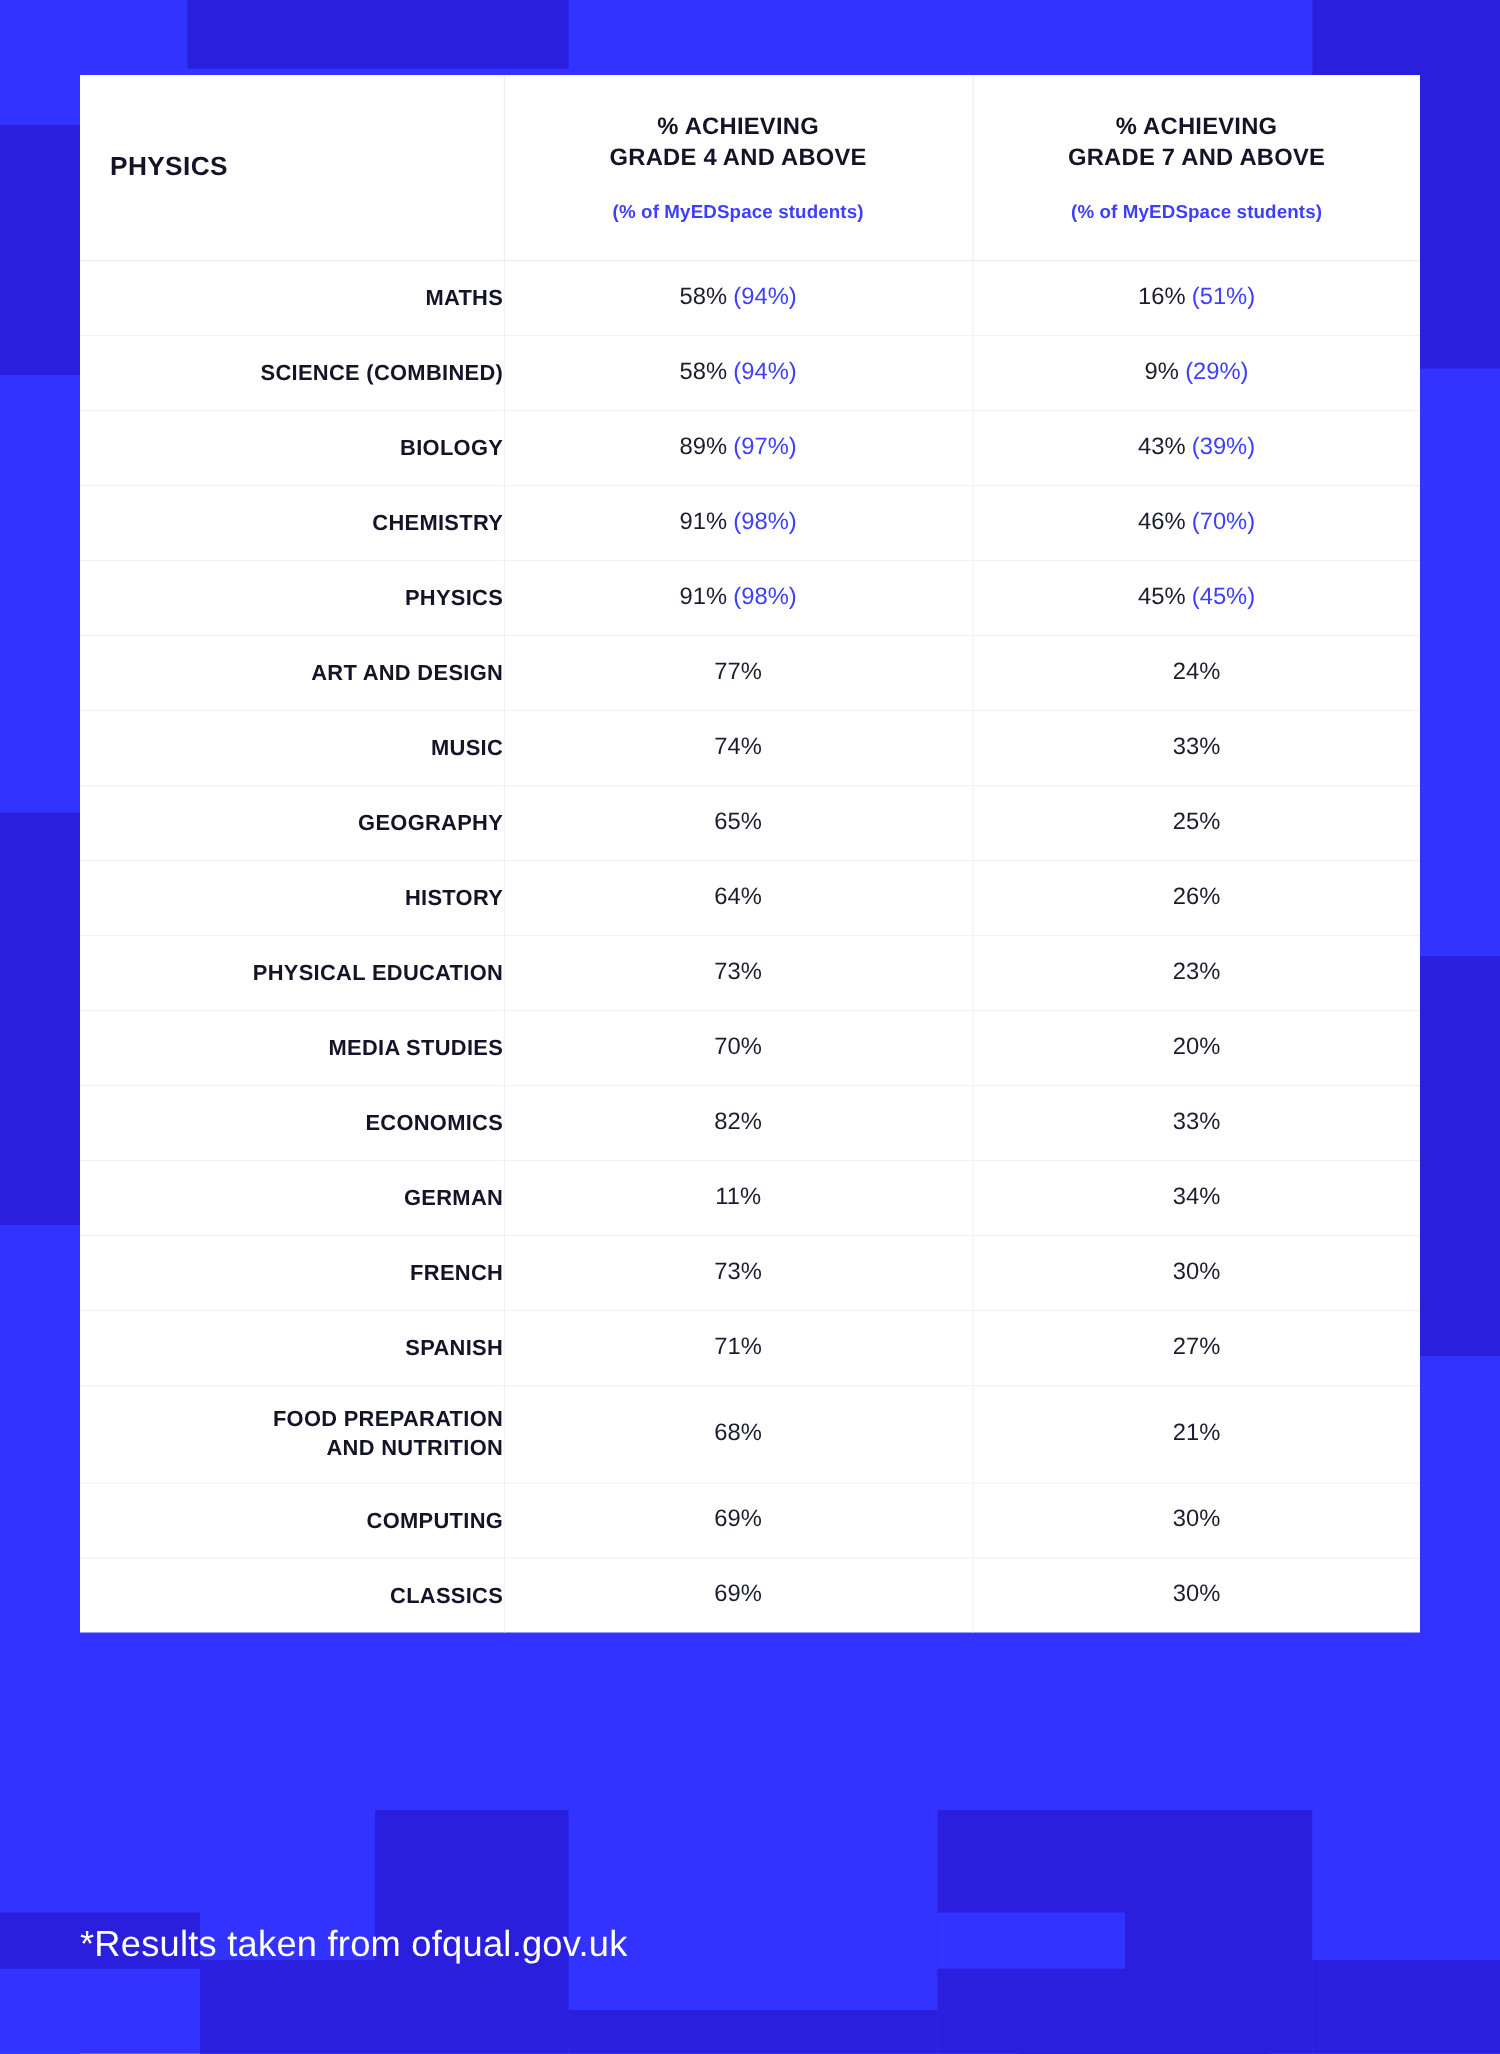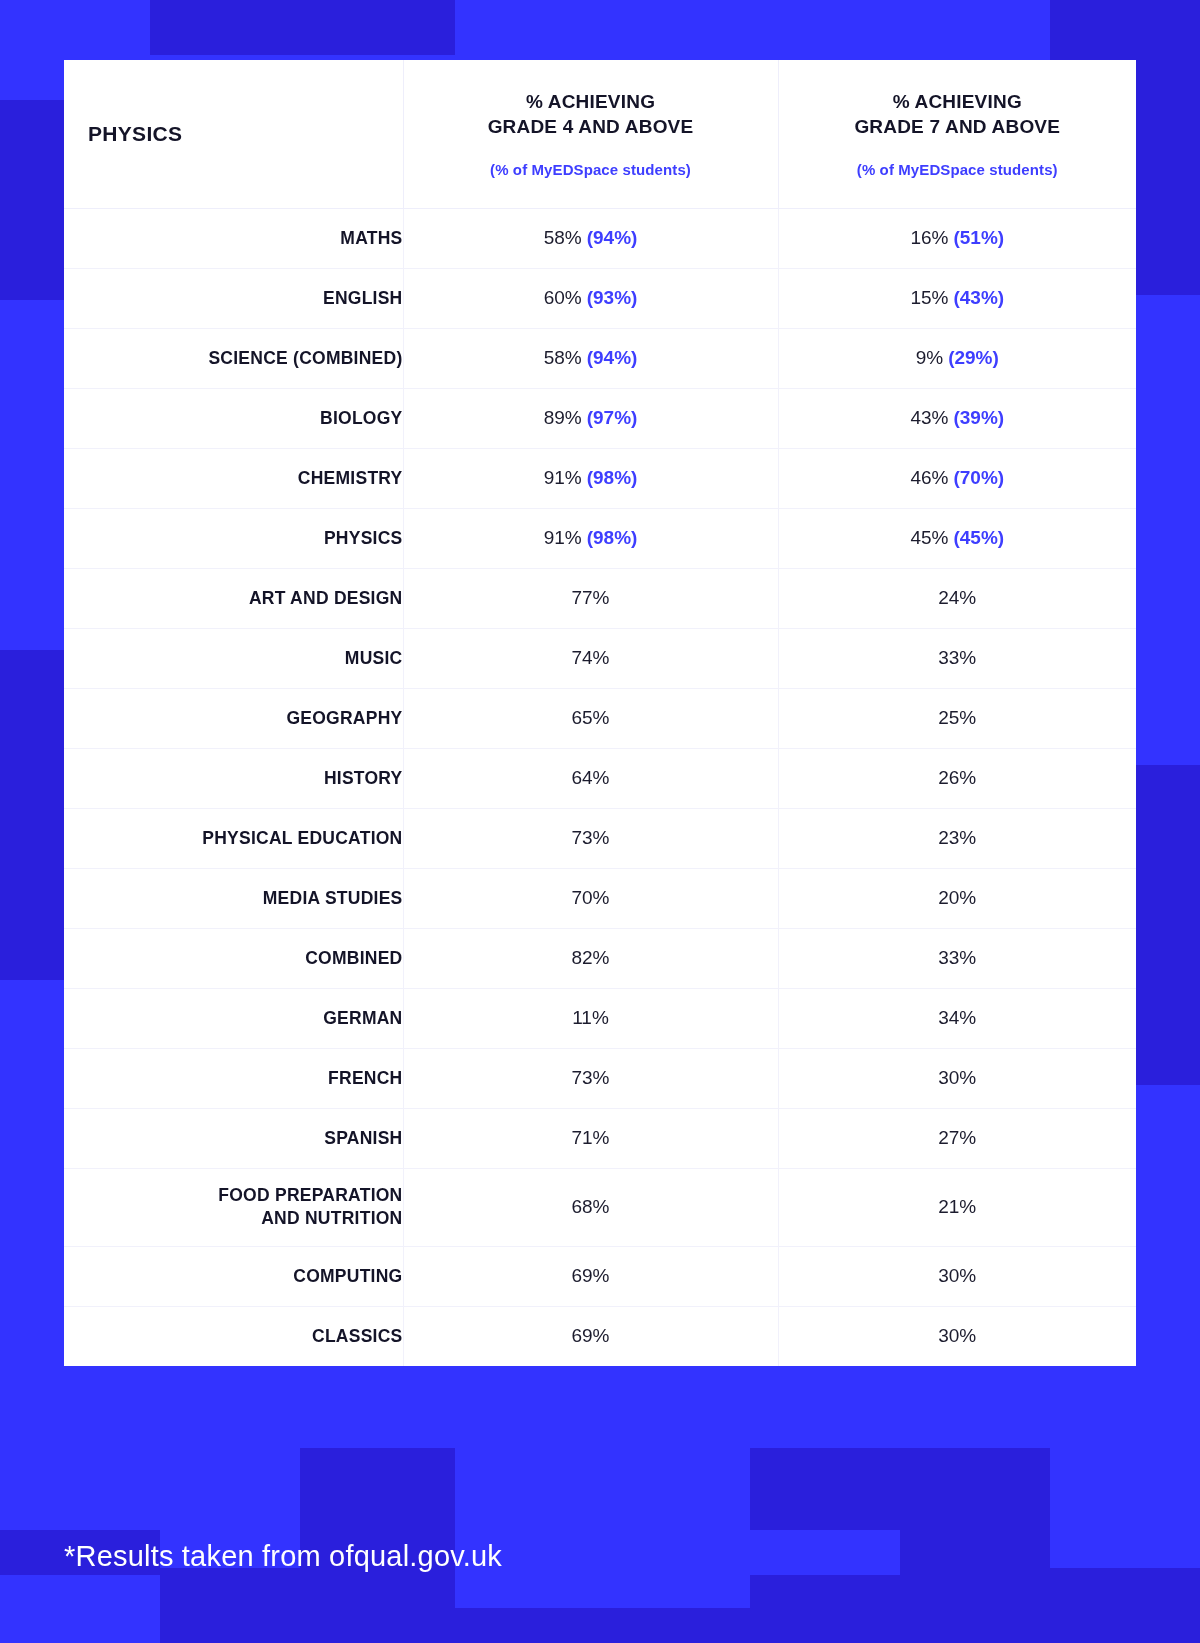--- a/index.html
+++ b/index.html
@@ -104,21 +104,21 @@
   tbody td.td-value {
     text-align: center;
     border-left: 1px solid #f1f1fb;
     font-size: 19px;
     font-weight: 400;
     color: #1c1c2e;
     white-space: nowrap;
   }
   .val-base { font-weight: 400; }
   .val-myed {
-    font-weight: 700;
+    font-weight: 400;
     color: #3e3eff;
     margin-left: 5px;
     text-align: center;
   }
 
   
   .footnote {
     position: absolute;
     left: 64px;
     top: 1540px;
@@ -187,25 +187,20 @@
         </th>
       </tr>
     </thead>
     <tbody id="results-body">
         <tr>
           <td class="td-subject">MATHS</td>
           <td class="td-value"><span class="val-base">58%</span><span class="val-myed">(94%)</span></td>
           <td class="td-value"><span class="val-base">16%</span><span class="val-myed">(51%)</span></td>
         </tr>
         <tr>
-          <td class="td-subject">ENGLISH</td>
-          <td class="td-value"><span class="val-base">60%</span><span class="val-myed">(93%)</span></td>
-          <td class="td-value"><span class="val-base">15%</span><span class="val-myed">(43%)</span></td>
-        </tr>
-        <tr>
           <td class="td-subject">SCIENCE (COMBINED)</td>
           <td class="td-value"><span class="val-base">58%</span><span class="val-myed">(94%)</span></td>
           <td class="td-value"><span class="val-base">9%</span><span class="val-myed">(29%)</span></td>
         </tr>
         <tr>
           <td class="td-subject">BIOLOGY</td>
           <td class="td-value"><span class="val-base">89%</span><span class="val-myed">(97%)</span></td>
           <td class="td-value"><span class="val-base">43%</span><span class="val-myed">(39%)</span></td>
         </tr>
         <tr>
@@ -242,21 +237,21 @@
           <td class="td-subject">PHYSICAL EDUCATION</td>
           <td class="td-value"><span class="val-base">73%</span></td>
           <td class="td-value"><span class="val-base">23%</span></td>
         </tr>
         <tr>
           <td class="td-subject">MEDIA STUDIES</td>
           <td class="td-value"><span class="val-base">70%</span></td>
           <td class="td-value"><span class="val-base">20%</span></td>
         </tr>
         <tr>
-          <td class="td-subject">COMBINED</td>
+          <td class="td-subject">ECONOMICS</td>
           <td class="td-value"><span class="val-base">82%</span></td>
           <td class="td-value"><span class="val-base">33%</span></td>
         </tr>
         <tr>
           <td class="td-subject">GERMAN</td>
           <td class="td-value"><span class="val-base">11%</span></td>
           <td class="td-value"><span class="val-base">34%</span></td>
         </tr>
         <tr>
           <td class="td-subject">FRENCH</td>

